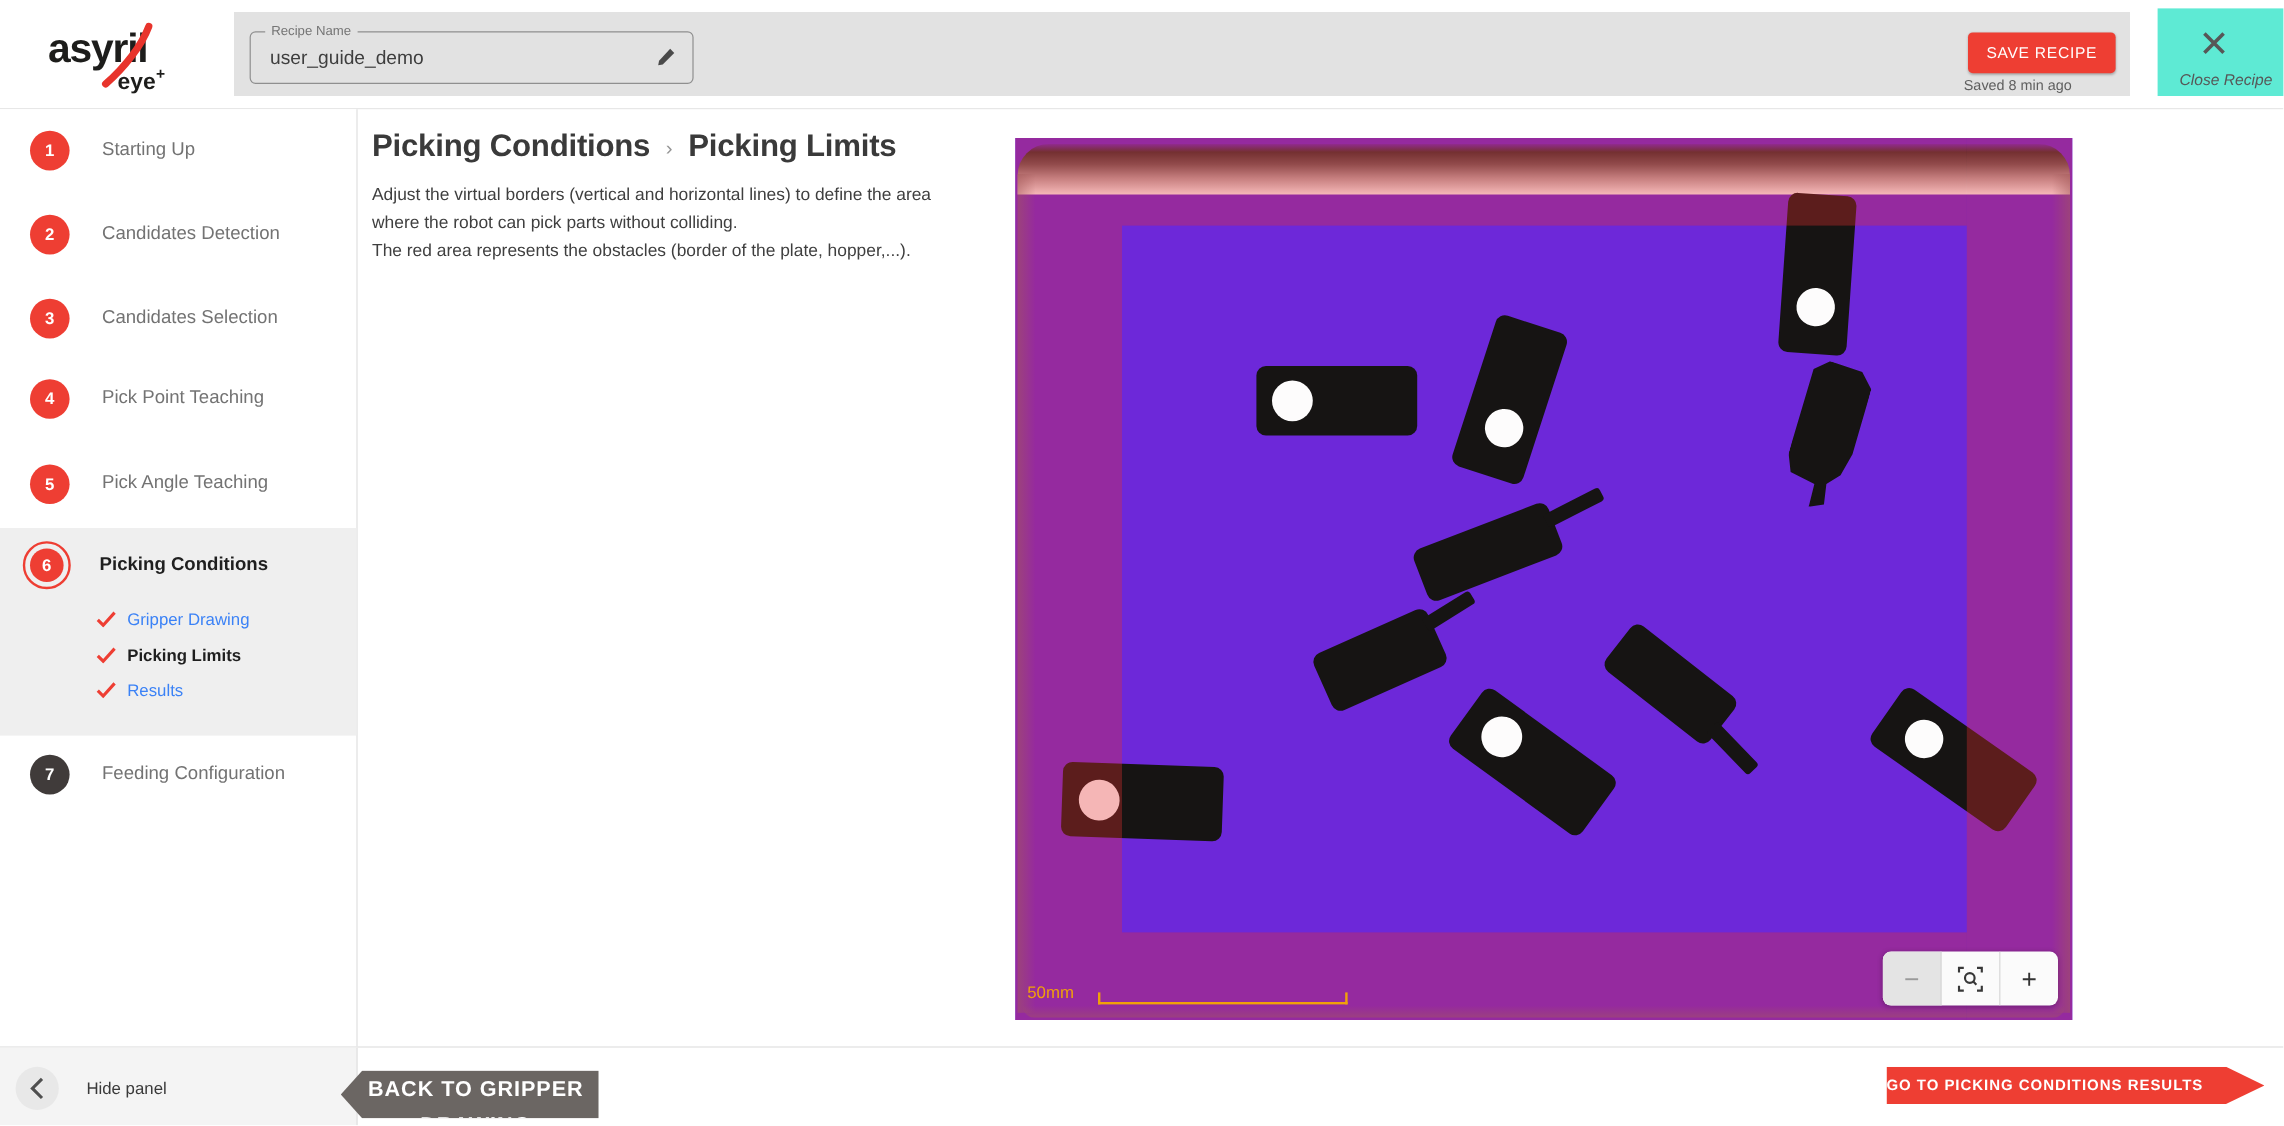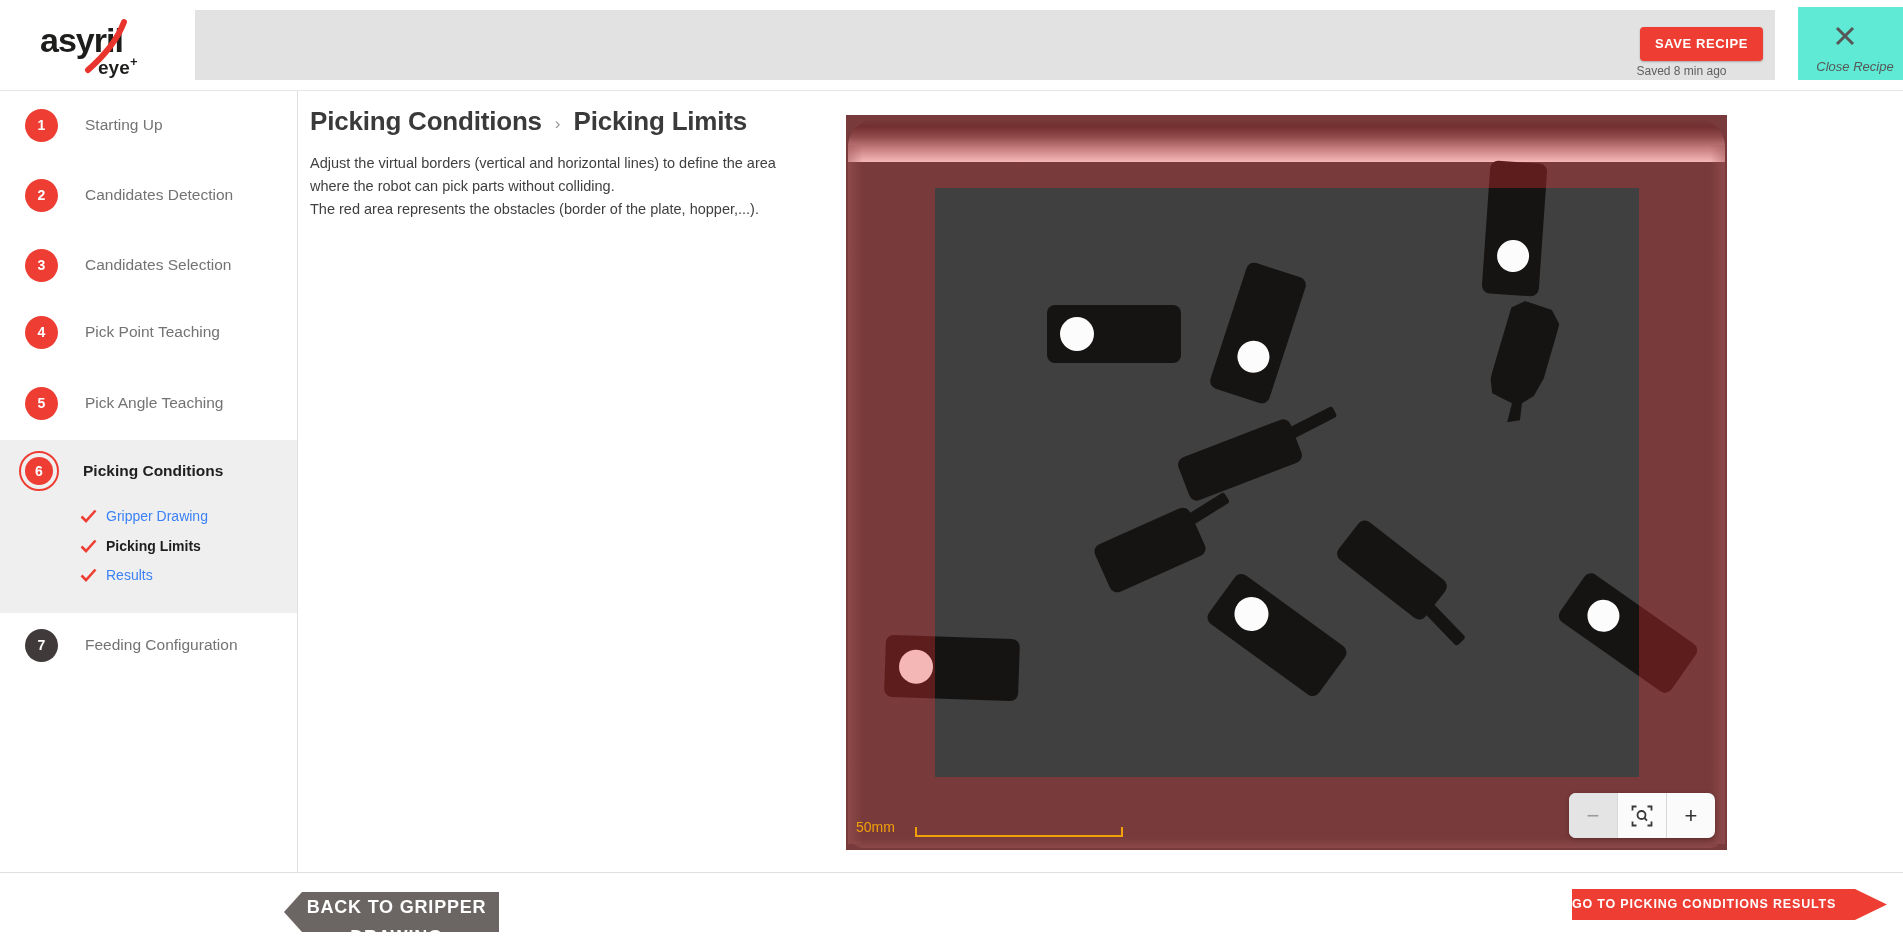--- a/index.html
+++ b/index.html
@@ -12,21 +12,21 @@
   .logo{position:absolute;left:38px;top:14px;width:130px;height:64px;}
   .fieldset{position:absolute;height:44px;border:1px solid #8f8f8f;border-radius:5px;box-sizing:border-box;}
   .fieldset.disabled{border-color:#b9b9b9;}
   .fieldset .legend{position:absolute;top:-7px;left:12px;background:#e2e2e2;padding:0 5px;
                     font-size:11px;color:#757575;line-height:13px;}
   .fieldset .value{position:absolute;left:14px;top:0;height:100%;border:0;background:transparent;outline:none;
                    font-family:"Liberation Sans",sans-serif;font-size:16px;color:#3e3e3e;width:290px;}
   .fieldset .value.gray{color:#9d9d9d;}
   .pencil-btn{position:absolute;right:10px;top:12px;width:20px;height:20px;cursor:pointer;}
   .save-btn{position:absolute;left:1640px;top:27px;width:123px;height:34px;background:var(--accent,#ee3e33);
-            border-radius:4px;color:#fff;font-size:13px;font-weight:bold;letter-spacing:.6px;
+            border-radius:4px;color:#fff;font-size:13px;font-weight:normal;letter-spacing:.6px;
             text-align:center;line-height:34px;cursor:pointer;box-shadow:0 1px 2px rgba(0,0,0,.25);}
   .saved-status{position:absolute;left:1600px;top:64px;width:163px;text-align:center;font-size:12px;color:#5f5f5f;}
   .close-panel{position:absolute;left:1798px;top:7px;width:114px;height:73px;background:#5eead4;cursor:pointer;font-style:italic;}
   .close-panel .x{position:absolute;left:32px;top:14px;}
   .close-panel .lbl{position:absolute;left:0;top:52px;width:100%;text-align:center;font-size:13px;color:#575757;}
 
   
   .sidebar{position:absolute;left:0;top:91px;width:297px;height:781px;background:#fff;border-right:1px solid #e0e0e0;}
   .active-block{position:absolute;left:0;top:349px;width:297px;height:173px;background:#efefef;}
   .step{position:absolute;left:0;width:297px;height:34px;display:flex;align-items:center;cursor:pointer;}
@@ -57,21 +57,21 @@
             font-size:12.5px;font-weight:bold;letter-spacing:.8px;text-align:left;line-height:31px;
             padding-right:26px;box-sizing:border-box;cursor:pointer;}
 
   
   .title-row{position:absolute;left:310px;top:106px;display:flex;align-items:center;}
   .title-row h1{margin:0;font-size:26px;font-weight:bold;color:#3a3a3a;letter-spacing:-.2px;}
   .title-row .sep{font-size:17px;color:#969696;margin:4px 13px 0 13px;}
   .desc{position:absolute;left:310px;top:152px;width:520px;font-size:14.5px;line-height:23px;color:#3f3f3f;}
 
   
-  .viewer{position:absolute;left:846px;top:115px;width:881px;height:735px;background:#404040;overflow:hidden;}
+  .viewer{position:absolute;left:846px;top:115px;width:881px;height:735px;background:#6d28d9;overflow:hidden;}
   .plate-top{position:absolute;left:2px;right:2px;top:5px;height:42px;border-radius:26px 26px 0 0;
              background:linear-gradient(180deg,rgba(56,47,48,.15) 0%,#3a3132 16%,#67595a 40%,#b7a8a8 68%,#fff 100%);}
   .plate-left{position:absolute;left:2px;top:30px;bottom:6px;width:15px;
              background:linear-gradient(90deg,rgba(130,112,112,.5),rgba(130,112,112,0));}
   .plate-right{position:absolute;right:2px;top:30px;bottom:6px;width:15px;
              background:linear-gradient(270deg,rgba(130,112,112,.5),rgba(130,112,112,0));}
   .plate-bottom{position:absolute;left:6px;right:6px;bottom:2px;height:10px;border-radius:0 0 16px 16px;
              background:linear-gradient(0deg,rgba(130,112,112,.45),rgba(130,112,112,0));}
   #parts-layer{position:absolute;inset:0;}
   .part{position:absolute;background:#161413;border-radius:8px;}
@@ -104,20 +104,29 @@
 
   <div class="logo">
     <svg width="130" height="64" viewBox="0 0 130 64">
       <text x="2" y="38" font-family="Liberation Sans, sans-serif" font-size="34" font-weight="bold" fill="#1d1d1b" letter-spacing="-1">asyril</text>
       <path d="M86 8 C 80 24, 66 42, 50 56" stroke="#e8342c" stroke-width="6" fill="none" stroke-linecap="round"></path>
       <text x="60" y="60" font-family="Liberation Sans, sans-serif" font-size="19" font-weight="bold" fill="#1d1d1b">eye</text>
       <text x="92" y="52" font-family="Liberation Sans, sans-serif" font-size="13" font-weight="bold" fill="#1d1d1b">+</text>
     </svg>
   </div>
 
+  <div class="fieldset" style="left:208px;top:26px;width:370px;">
+    <span class="legend">Recipe Name</span>
+    <input class="value" value="user_guide_demo" style="">
+    <span class="pencil-btn">
+      <svg width="17" height="17" viewBox="0 0 16 16">
+        <path d="M10.8 1.6 L14 4.8 L5 13.8 L1.4 14.5 L2.1 10.9 Z" fill="#4a4a4a"></path>
+      </svg>
+    </span>
+  </div>
 
 
   <div class="save-btn">SAVE RECIPE</div>
   <div class="saved-status">Saved 8 min ago</div>
 
   <div class="close-panel">
     <span class="x">
       <svg width="30" height="30" viewBox="0 0 30 30">
           <path d="M7 7 L23 23 M23 7 L7 23" stroke="#575757" stroke-width="3"></path>
         </svg>
@@ -255,16 +264,24 @@
           </g>
         </svg>
       </div>
       <div class="zcell">
         <span class="glyph">+</span>
       </div>
     </div>
   </div>
 
   <div class="footer-divider"></div>
+  <div class="side-footer">
+    <div class="hide-btn">
+      <svg width="12" height="20" viewBox="0 0 12 20">
+        <polyline points="10,2 2,10 10,18" fill="none" stroke="#4f4f4f" stroke-width="2.6"></polyline>
+      </svg>
+    </div>
+    <div class="hide-lbl">Hide panel</div>
+  </div>
   <div class="btn-back">BACK TO GRIPPER DRAWING</div>
   <div class="btn-next">GO TO PICKING CONDITIONS RESULTS</div>
 
 </div>
 
 </body></html>

